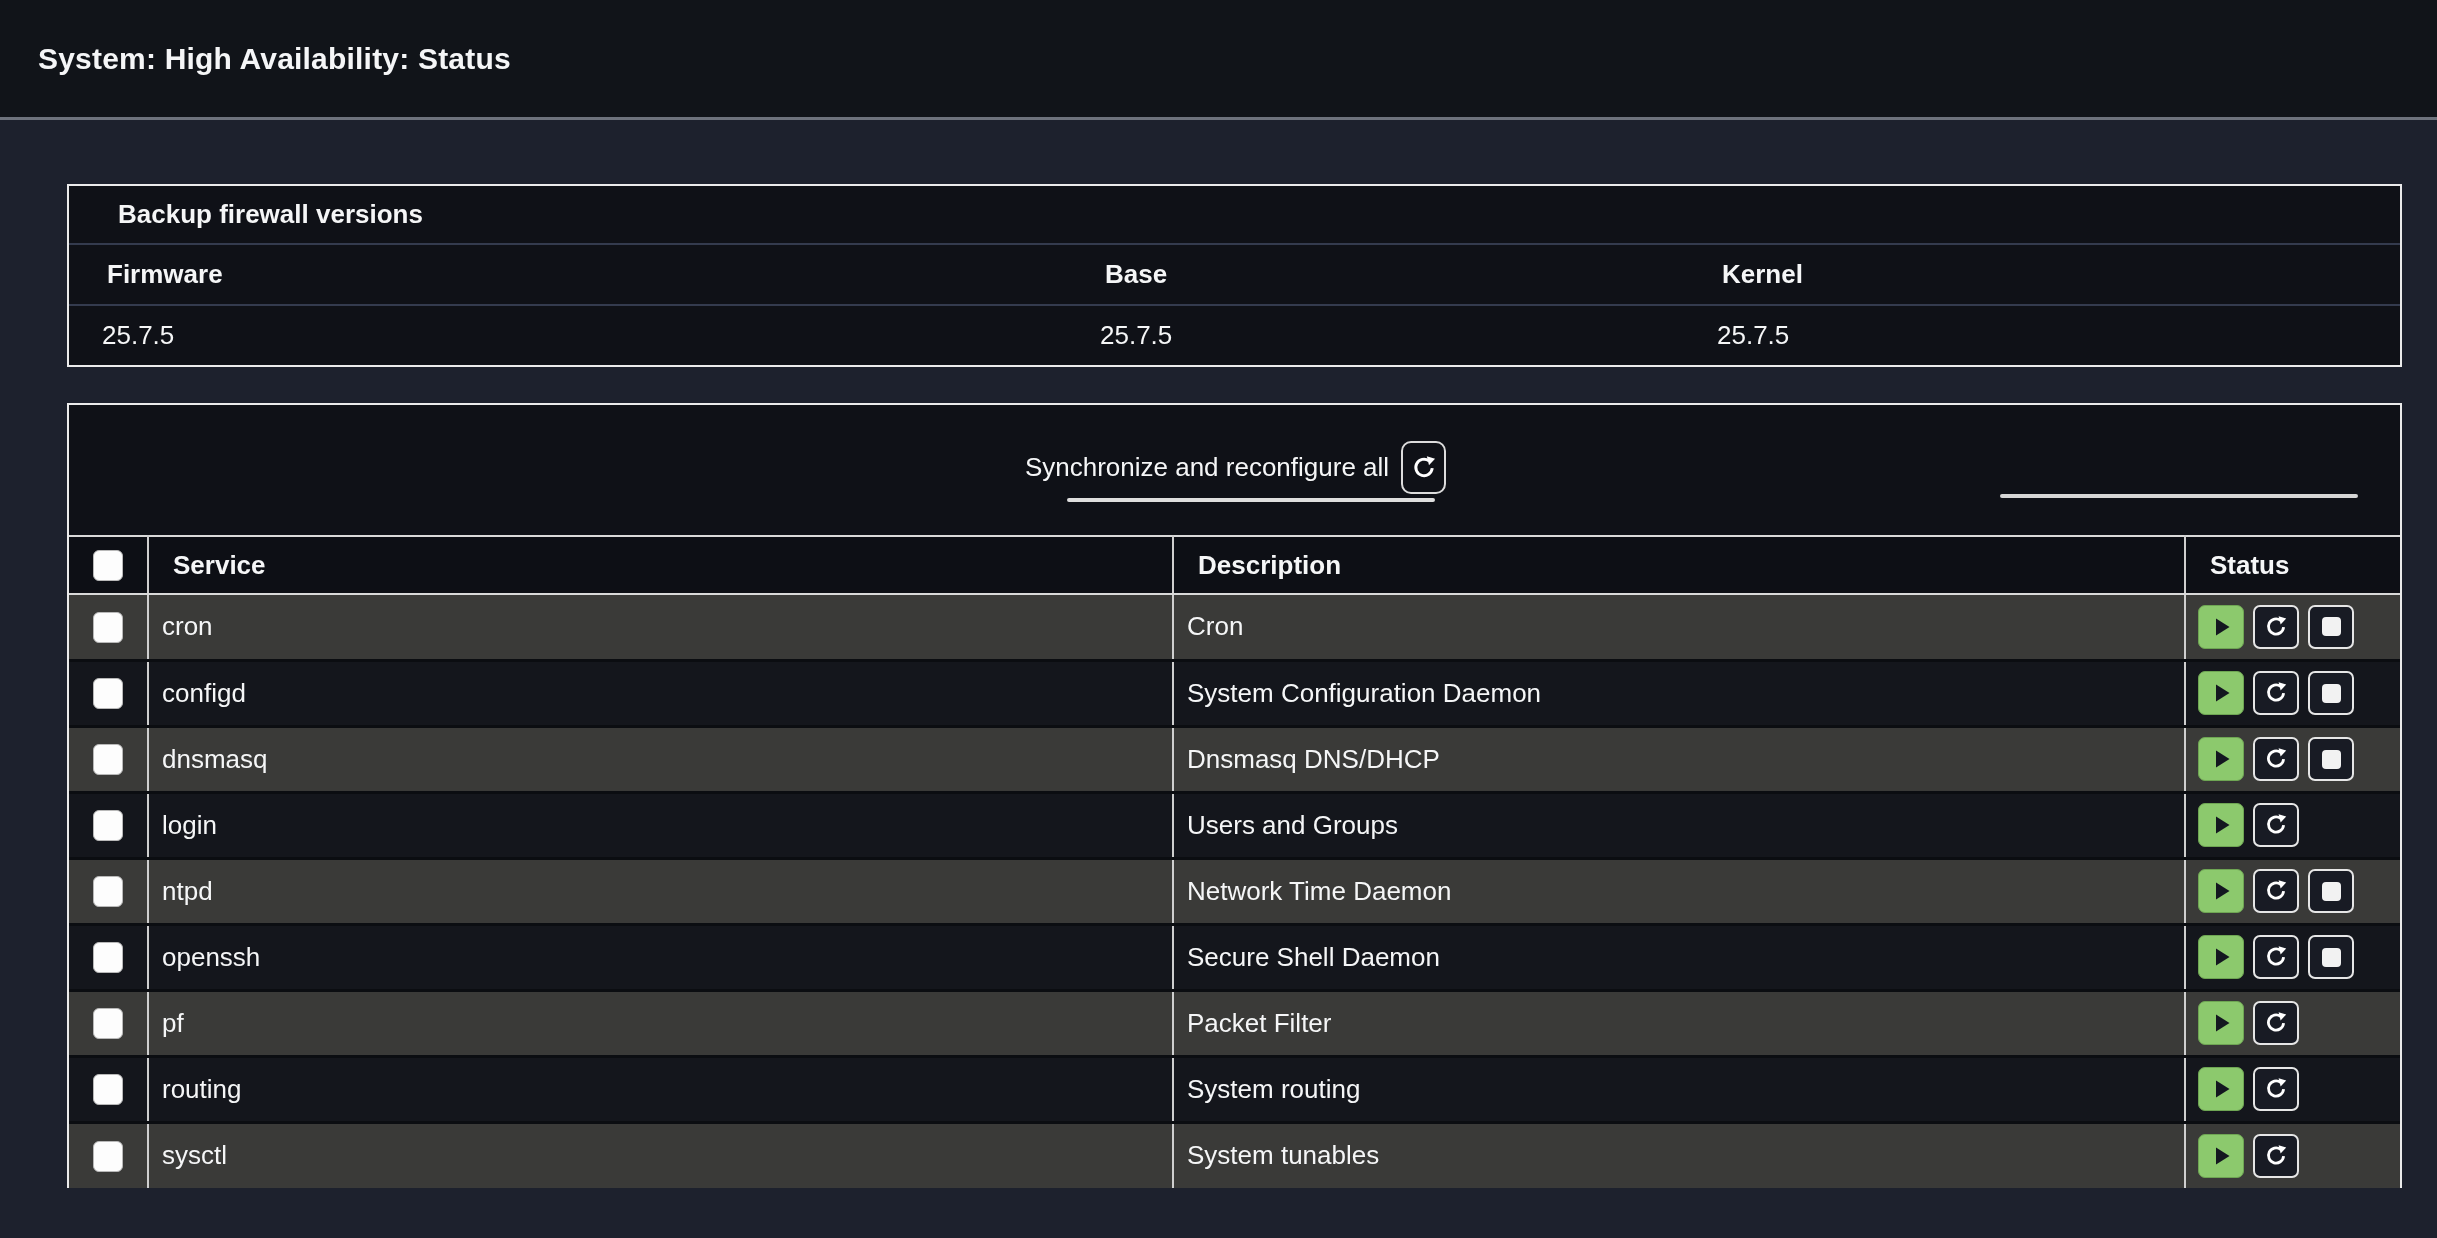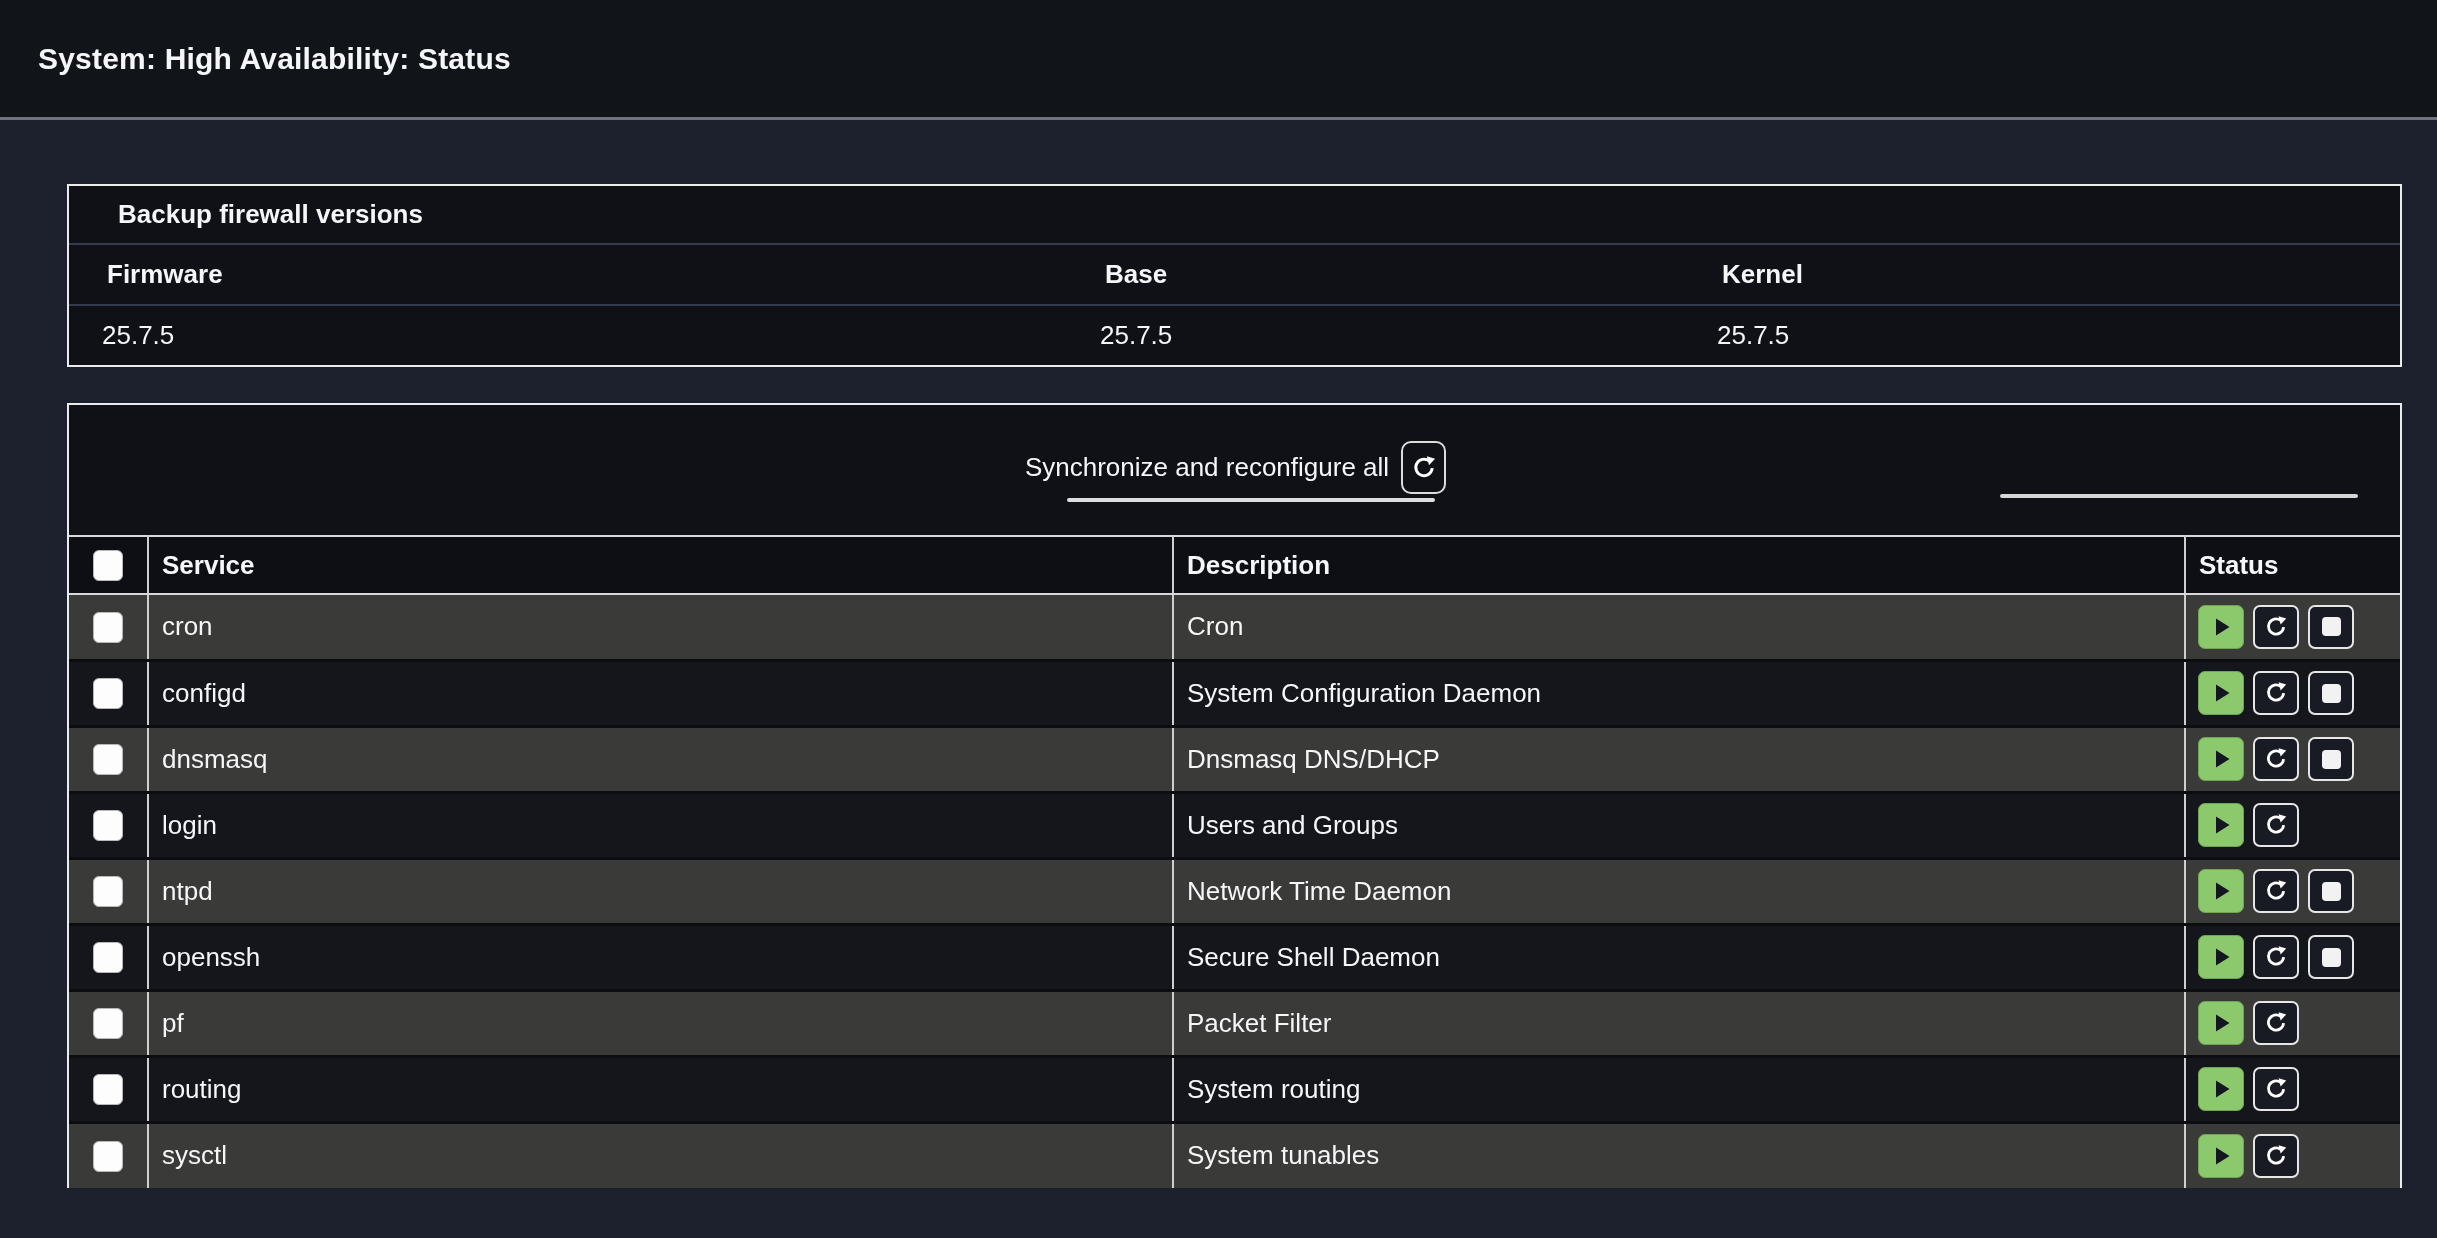--- a/index.html
+++ b/index.html
@@ -57,21 +57,21 @@
   .btn-group button:first-child { border-left:none; }
   .bg-refresh { width:78px; } .bg-pagesize { width:100px; } .bg-columns { width:99px; } .bg-export { width:87px; }
   .caret { width:0; height:0; border-left:7px solid transparent; border-right:7px solid transparent;
     border-top:8px solid #fff; display:inline-block; margin-top:3px; }
 
   
   table { width:100%; border-collapse:collapse; table-layout:fixed; border-top:2px solid #d9d9d9; }
   col.c-cb{width:79px;} col.c-service{width:1025px;} col.c-desc{width:1012px;} col.c-status{width:215px;}
   thead th {
     background:#0d0f15; height:58px; text-align:left; font-weight:bold; font-size:26px;
-    border-bottom:2px solid #d9d9d9; padding-left:13px;
+    border-bottom:2px solid #d9d9d9; padding-left:24px;
   }
   th + th, td + td { border-left:2px solid #cfcfcf; }
   tbody td { height:66px; padding-left:13px; }
   tbody tr + tr td { border-top:3px solid #0b0d11; }
   tbody tr:nth-child(odd)  td { background:#3a3a38; }
   tbody tr:nth-child(even) td { background:#14161c; }
   .cell-cb { text-align:center; padding-left:0 !important; }
   .cb {
     display:inline-block; width:30px; height:31px; background:#fdfdfd;
     border:1px solid #b8b8b8; border-radius:6px; vertical-align:middle; cursor:pointer;

